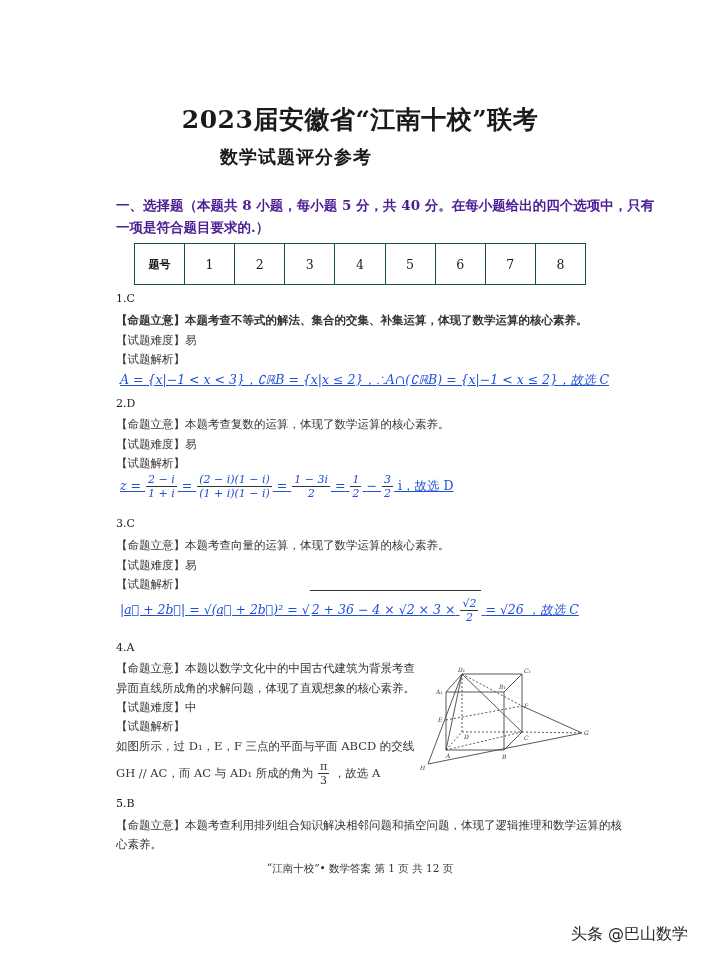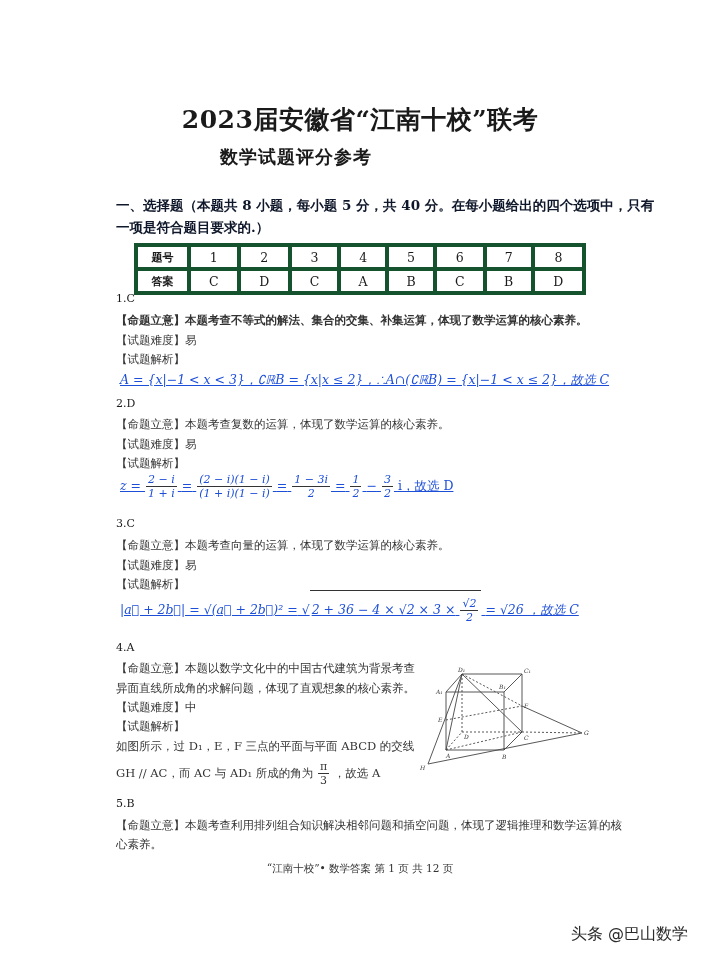--- a/index.html
+++ b/index.html
@@ -1,24 +1,24 @@
 <!DOCTYPE html>
 <html><head>
 <meta charset="utf-8">
 <style>
   html, body { margin:0; padding:0; }
   body { width:720px; height:960px; background:#ffffff; position:relative; overflow:hidden;
          font-family:"DejaVu Serif","Liberation Serif",serif; color:#1a1a1a; }
   .abs { position:absolute; white-space:nowrap; }
   .title { left:0; width:720px; top:103px; text-align:center; font-size:25px; font-weight:bold; letter-spacing:0.5px; }
   .subtitle { left:0; width:592px; top:145px; text-align:center; font-size:18px; font-weight:bold; letter-spacing:1px; }
-  .section { left:116px; font-size:13.5px; font-weight:bold; color:#0f172a; }
+  .section { left:116px; font-size:13.5px; font-weight:bold; color:#4c1d95; }
   table.ans { position:absolute; left:134px; top:243px; width:452px; height:42px; border-collapse:collapse;
               font-size:12.5px; }
-  table.ans td { border:4px solid #14532d; text-align:center; padding:0; height:20px; }
+  table.ans td { border:1px solid #14532d; text-align:center; padding:0; height:20px; }
   table.ans td.hd { font-weight:bold; font-size:11px; width:49px; }
   .qnum { left:116px; font-size:11px; }
   .line { left:116px; font-size:11.5px; color:#333; }
   .math { left:120px; font-size:12.5px; font-style:italic; color:#1d4ed8;text-decoration:underline; }
   .math .up { font-style:normal; }
   .frac { display:inline-block; vertical-align:middle; text-align:center; font-size:11px; line-height:13px; margin:0 1px; }
   .frac span { display:block; }
   .frac .num { border-bottom:1px solid #333; padding:0 2px; }
   .sqrt { border-top:1px solid #333; padding:11px 2px; }
   .footer { left:0; width:720px; top:862px; text-align:center; font-size:10.5px; color:#333; }
@@ -39,31 +39,20 @@
       <tr>
     <td class="hd">题号</td>
     <td>1</td>
     <td>2</td>
     <td>3</td>
     <td>4</td>
     <td>5</td>
     <td>6</td>
     <td>7</td>
     <td>8</td>
-  </tr>
-  <tr>
-    <td class="hd">答案</td>
-    <td>C</td>
-    <td>D</td>
-    <td>C</td>
-    <td>A</td>
-    <td>B</td>
-    <td>C</td>
-    <td>B</td>
-    <td>D</td>
   </tr>
 </tbody>
   </table>
 
 <div class="abs qnum" style="top:292px;">1.C</div>
 <div class="abs line" style="top:313px;font-weight:bold;">【命题立意】本题考查不等式的解法、集合的交集、补集运算，体现了数学运算的核心素养。</div>
 <div class="abs line" style="top:333px;">【试题难度】易</div>
 <div class="abs line" style="top:352px;">【试题解析】</div>
 <div class="abs math" style="top:372px;">A = {x|−1 &lt; x &lt; 3}，∁ℝB = {x|x ≤ 2}，∴A∩(∁ℝB) = {x|−1 &lt; x ≤ 2}，故选 C</div>
 

